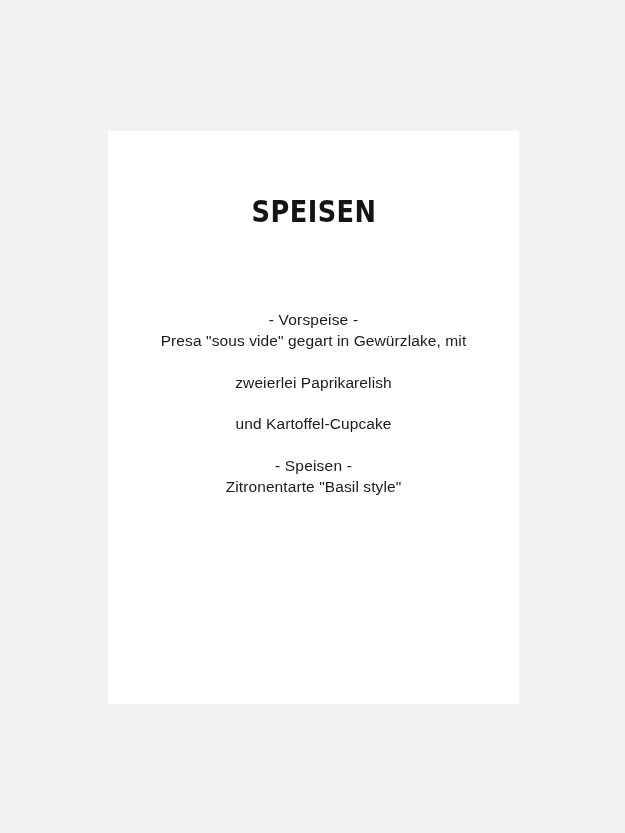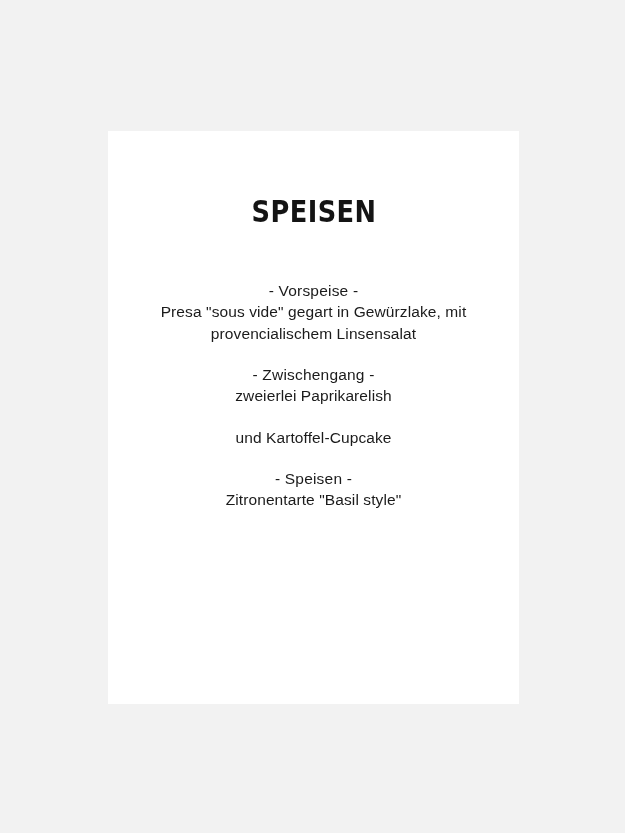--- a/index.html
+++ b/index.html
@@ -46,21 +46,21 @@
     font-family: "DejaVu Sans", sans-serif;
     font-weight: bold;
     font-size: 31px;
     letter-spacing: 0.5px;
     color: #141414;
     text-transform: uppercase;
     font-stretch: condensed;
     transform: scaleX(0.92);
   }
   .courses {
-    margin-top: 51px;
+    margin-top: 80px;
     width: 100%;
     display: flex;
     flex-direction: column;
     align-items: center;
   }
   .course {
     width: 100%;
     text-align: center;
     margin-bottom: 20px;
   }
@@ -85,25 +85,23 @@
 
 <div class="stage">
   <div class="menu-card">
     <div class="menu-inner">
       <div class="menu-title">Speisen</div>
       <div class="courses">
 
         <div class="course">
           <div class="course-label">- Vorspeise -</div>
           <div class="course-line">Presa "sous vide" gegart in Gewürzlake, mit</div>
-          <div class="course-line">provencialischem Linsensalat</div>
         </div>
 
         <div class="course">
-          <div class="course-label">- Zwischengang -</div>
           <div class="course-line">zweierlei Paprikarelish</div>
         </div>
 
         <div class="course">
           <div class="course-line">und Kartoffel-Cupcake</div>
         </div>
 
         <div class="course">
           <div class="course-label">- Speisen -</div>
           <div class="course-line">Zitronentarte "Basil style"</div>

